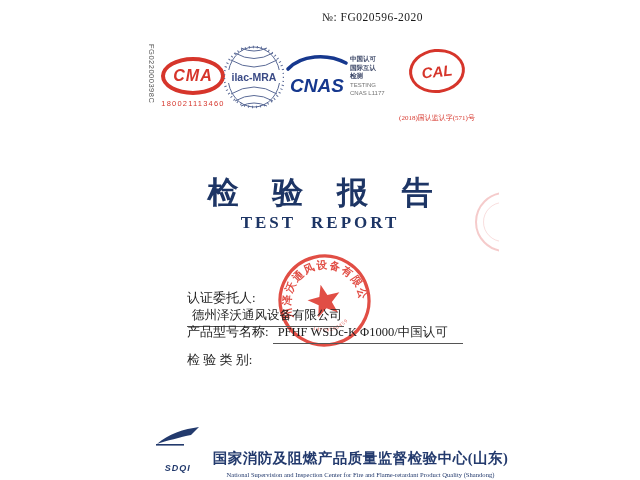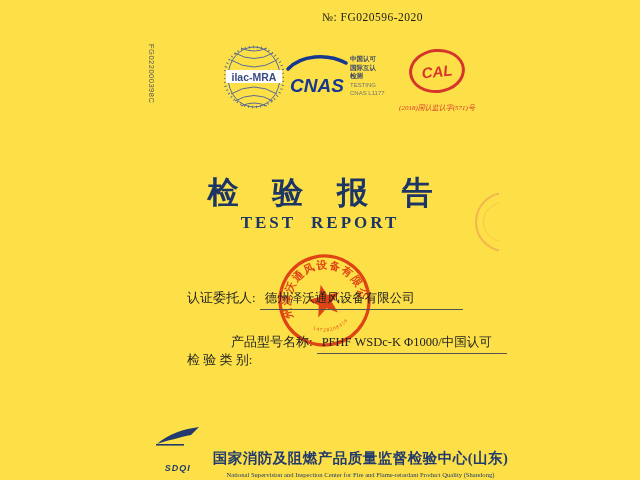--- a/index.html
+++ b/index.html
@@ -1,16 +1,16 @@
 <!DOCTYPE html>
 <html><head>
 <meta charset="utf-8">
 <style>
   html,body{margin:0;padding:0;background:#e8e8e8;}
-  .page{position:relative;width:640px;height:480px;background:#fde047;overflow:hidden;
+  .page{position:relative;width:640px;height:480px;background:#ffffff;overflow:hidden;
         font-family:"Liberation Serif",serif;color:#1a1a1a;}
   .abs{position:absolute;}
 
   
   .serial{left:322px;top:11px;font-size:11.5px;color:#1b1b1b;letter-spacing:.5px;}
 
   
   .side-code{left:147px;top:44px;writing-mode:vertical-rl;font-size:7.5px;color:#555;
              letter-spacing:.5px;font-family:"Liberation Sans",sans-serif;}
 
@@ -31,41 +31,41 @@
   .cnas-side{left:350px;top:55px;font-family:"Liberation Sans",sans-serif;line-height:8.5px;}
   .cnas-side .zh{font-size:6.5px;color:#3d4868;font-weight:bold;}
   .cnas-side .en{font-size:6px;color:#737373;}
 
   
   .cal{left:394px;top:49px;width:86px;text-align:center;}
   .cal-oval{width:50px;height:38px;margin:0 auto;border:3px solid #d6352b;border-radius:50%;
             display:flex;align-items:center;justify-content:center;transform:rotate(-6deg);}
   .cal-oval span{font-family:"Liberation Sans",sans-serif;font-weight:bold;font-style:italic;
                  font-size:15px;color:#d6352b;}
-  .cal-caption{margin-top:10px;font-size:7px;color:#d6352b;white-space:nowrap;font-style:italic;}
+  .cal-caption{margin-top:20px;font-size:7px;color:#d6352b;white-space:nowrap;}
 
   
   .title-zh{left:0;right:0;top:172px;text-align:center;font-size:31px;font-weight:bold;
             color:#1d3565;letter-spacing:13px;text-indent:13px;}
   .title-en{left:0;right:0;top:213px;text-align:center;font-size:17px;font-weight:bold;
             color:#1d3565;letter-spacing:3px;word-spacing:8px;}
 
   
   .partial-seal{left:474px;top:190px;width:25px;height:62px;overflow:hidden;opacity:.6;}
   .partial-seal .ring{position:absolute;left:1px;top:2px;width:56px;height:56px;
                       border:2px solid rgba(224,96,96,.55);border-radius:50%;}
   .partial-seal .inner{position:absolute;left:9px;top:12px;width:38px;height:38px;
                        border:1px solid rgba(224,96,96,.35);border-radius:50%;}
 
   
   .seal{left:276px;top:252px;transform:rotate(-14deg);opacity:.88;mix-blend-mode:multiply;}
 
   
   .row{display:flex;align-items:baseline;width:276px;left:187px;}
-  .row-1{top:289px;} .row-2{top:333px;margin-left:44px;} .row-3{top:351px;}
+  .row-1{top:289px;flex-direction:column;} .row-2{top:323px;} .row-3{top:351px;}
   .f-label{font-size:13px;white-space:nowrap;margin-right:4px;color:#222;}
   .f-value{flex:1;border-bottom:1px solid #555;padding:0 2px 2px 5px;font-size:12.5px;
            white-space:nowrap;color:#222;min-height:15px;}
 
   
   .footer{left:140px;top:421px;width:380px;display:flex;align-items:center;justify-content:center;gap:9px;}
   .sdqi{width:52px;text-align:center;flex:none;}
   .sdqi-label{font-family:"Liberation Sans",sans-serif;font-weight:bold;font-style:italic;
               font-size:9px;color:#233a6d;letter-spacing:1px;margin-top:13px;}
   .org{text-align:center;margin-top:28px;}
@@ -77,20 +77,26 @@
 
 <div class="page">
 
   <div class="abs serial">
     <span>№:</span>
     <span>FG020596-2020</span>
   </div>
 
   <div class="abs side-code">FG022000398C</div>
 
+  <div class="abs cma">
+    <div class="cma-oval">
+      <span>CMA</span>
+    </div>
+    <div class="cma-num">180021113460</div>
+  </div>
 
   <svg class="abs ilac" width="60" height="68" viewBox="0 0 60 68">
     <circle cx="30" cy="34" r="30" fill="none" stroke="#5a6a96" stroke-width="2.4" stroke-dasharray="1 3"></circle>
     <ellipse cx="30" cy="34" rx="26" ry="30" fill="none" stroke="#5a6a96" stroke-width="1"></ellipse>
     <path d="M7 17 Q30 31 53 17" fill="none" stroke="#5a6a96" stroke-width="1"></path>
     <path d="M11 10 Q30 21 49 10" fill="none" stroke="#5a6a96" stroke-width="1"></path>
     <path d="M17 5 Q30 11 43 5" fill="none" stroke="#5a6a96" stroke-width="1"></path>
     <path d="M7 51 Q30 37 53 51" fill="none" stroke="#5a6a96" stroke-width="1"></path>
     <path d="M11 58 Q30 47 49 58" fill="none" stroke="#5a6a96" stroke-width="1"></path>
     <path d="M17 63 Q30 57 43 63" fill="none" stroke="#5a6a96" stroke-width="1"></path>

